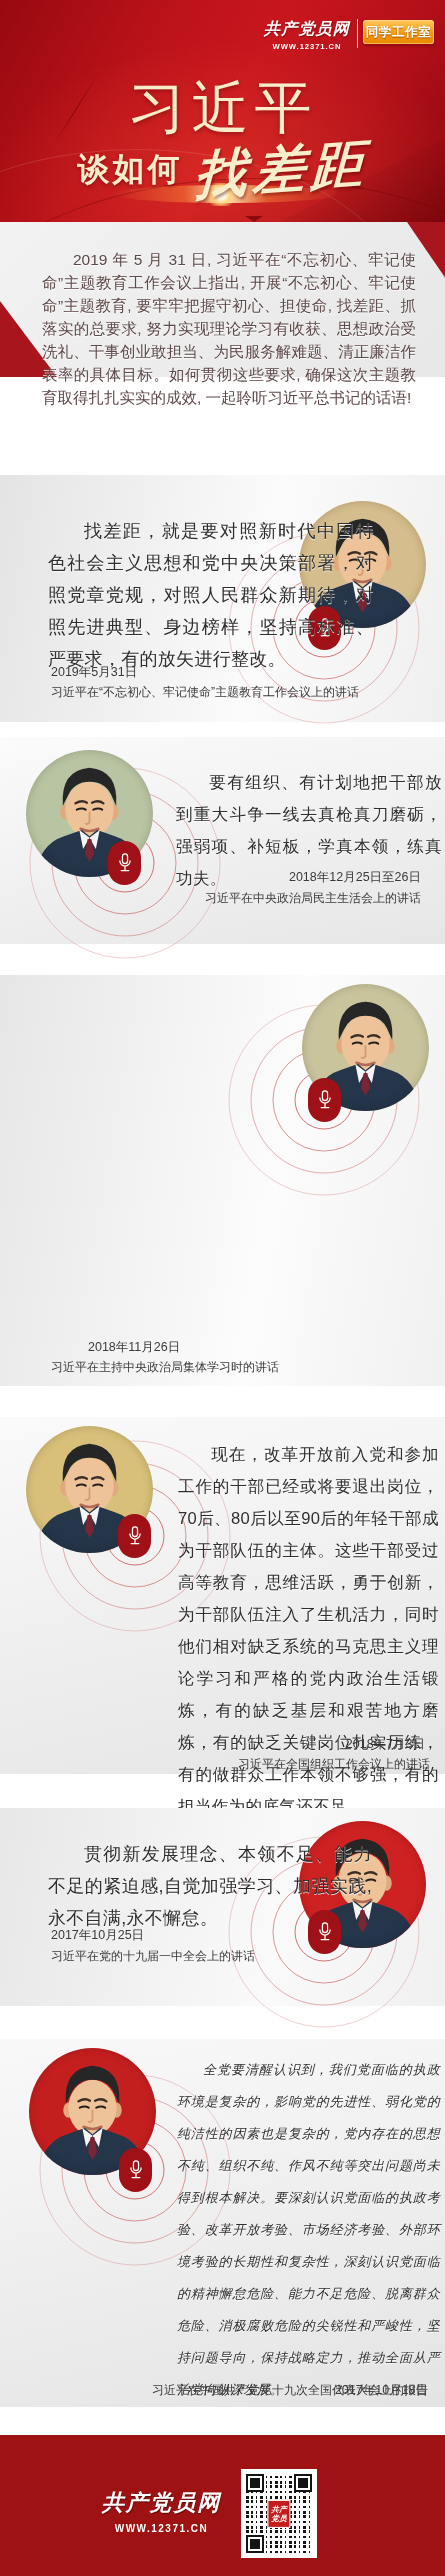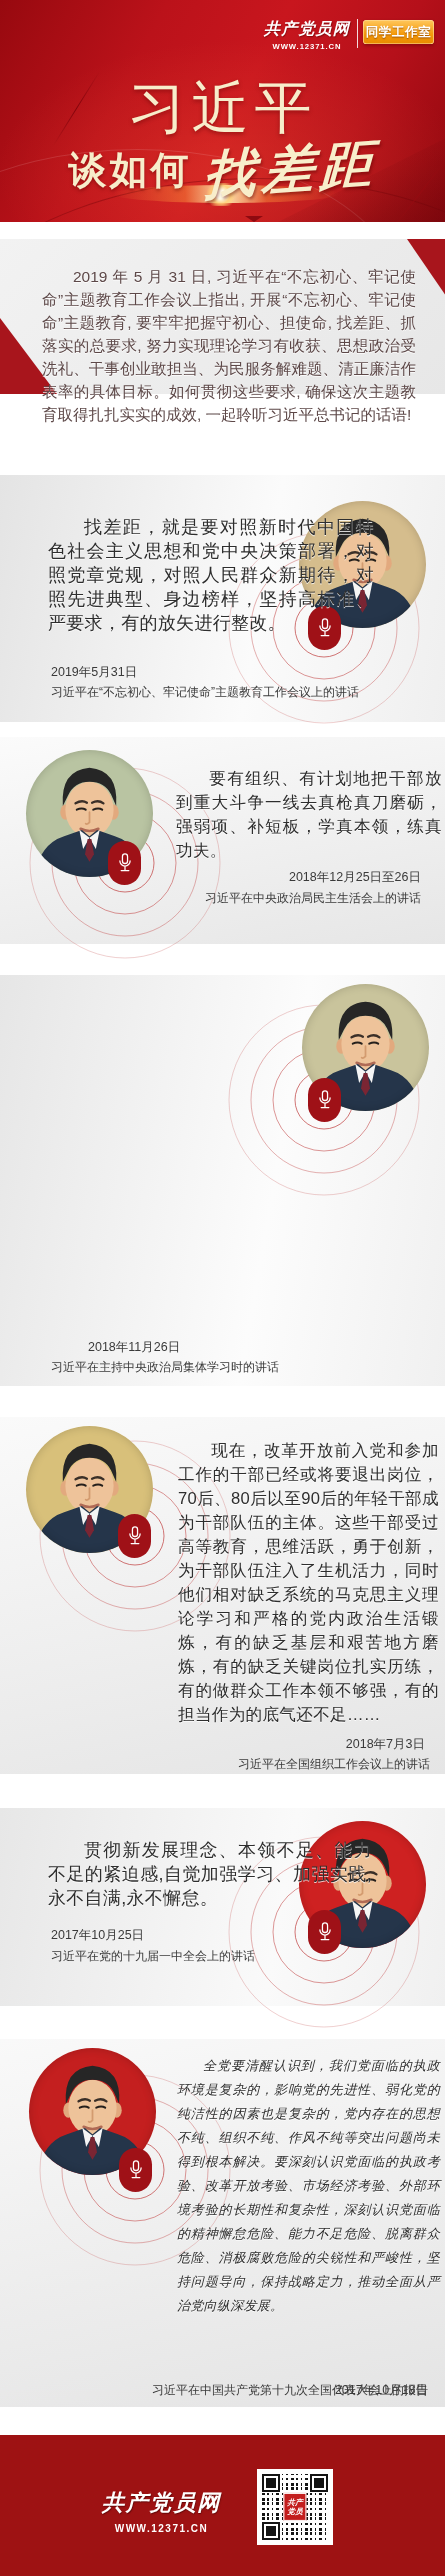--- a/index.html
+++ b/index.html
@@ -40,28 +40,28 @@
     background:linear-gradient(180deg,#ffc75d 0%,#f49a0b 58%,#e88a00 100%);
     box-shadow:inset 0 0 0 0.6px #ffe2a6,0 1.2px 3px rgba(80,0,0,.35);
     color:#fff;font-size:12.5px;font-weight:bold;line-height:24px;text-align:center;
     text-shadow:0 0.6px 1.2px rgba(140,70,0,.85);letter-spacing:0.6px;}
 
   .main-title{position:absolute;top:70px;left:0;width:100%;margin:0;text-align:center;
     font-size:57px;font-weight:normal;color:#f7edcb;letter-spacing:6px;
     text-shadow:0 1.8px 4.2px rgba(90,0,0,.45);}
   .subtitle{position:absolute;top:135px;left:0;width:100%;display:flex;justify-content:center;
     align-items:center;gap:12px;}
-  .sub-plain{font-size:38px;font-weight:bold;color:#f7edcb;letter-spacing:3px;
+  .sub-plain{font-size:32px;font-weight:bold;color:#f7edcb;letter-spacing:3px;
     text-shadow:0 1.8px 3.6px rgba(90,0,0,.45);}
   .sub-callig{display:inline-block;font-family:"Liberation Serif","DejaVu Serif",serif;
     font-style:italic;font-weight:bold;font-size:52px;color:#f8eecb;letter-spacing:6px;
     transform:rotate(-4deg) skewX(-6deg);text-shadow:1.2px 2.4px 3px rgba(90,0,0,.45);}
 
   
-  .intro-card{position:absolute;left:0;top:239px;width:446px;height:155px;
+  .intro-card{position:absolute;left:0;top:222px;width:446px;height:155px;
     background:linear-gradient(135deg,#f2f2f2 0%,#e7e7e7 100%);}
   .tri-tr{position:absolute;top:0;right:0;width:39px;height:57px;background:#a8151c;
     clip-path:polygon(0 0,100% 0,100% 100%);}
   .tri-bl{position:absolute;bottom:0;left:0;width:57px;height:76px;background:#a8151c;
     clip-path:polygon(0 0,0 100%,100% 100%);}
   .intro-text{position:absolute;top:26px;left:42px;right:30px;margin:0;
     font-size:15.5px;line-height:23px;color:#5d4848;text-align:justify;text-indent:2em;
     text-shadow:0 0.6px 0 rgba(255,255,255,.85);}
 
   
@@ -73,21 +73,21 @@
   .rings .r2{width:101px;height:101px;opacity:.6;}
   .rings .r3{width:145px;height:145px;opacity:.45;}
   .rings .r4{width:189px;height:189px;opacity:.28;}
   .photo{position:absolute;width:127px;height:127px;border-radius:50%;overflow:hidden;}
   .photo::after{content:"";position:absolute;inset:0;border-radius:50%;
     box-shadow:inset 0 0 9.5px rgba(0,0,0,.18);}
   .photo svg{position:absolute;inset:0;width:100%;height:100%;display:block;}
   .mic{position:absolute;width:33px;height:44px;background:#9f1117;border-radius:16.6px;
     display:flex;align-items:center;justify-content:center;}
   .mic svg{width:18px;height:25px;}
-  .quote-text{position:absolute;margin:0;font-size:18px;line-height:24px;color:#2e2e2e;
+  .quote-text{position:absolute;margin:0;font-size:18px;line-height:32px;color:#2e2e2e;
     text-align:justify;text-indent:2em;letter-spacing:0.3px;
     text-shadow:0 0.6px 0 rgba(255,255,255,.8);}
   .quote-date{position:absolute;font-size:12.5px;color:#3a3a3a;}
   .quote-source{position:absolute;font-size:12px;color:#3a3a3a;}
 
   
   .c1{top:475px;height:247px;background:linear-gradient(100deg,#e4e4e4 0%,#fbfbfb 58%,#efefef 100%);}
   .c1 .rings{left:324px;top:153px;}
   .c1 .photo{left:299px;top:25.6px;background:#d5bd8d;}
   .c1 .mic{left:308px;top:131px;}
@@ -135,21 +135,21 @@
   .c6 .quote-text{left:177px;top:15px;width:263px;font-size:13px;font-style:italic;}
   .c6 .quote-date{right:18px;top:323px;text-align:right;margin-top:20px;}
   .c6 .quote-source{right:18px;top:343px;text-align:right;}
 
   
   .footer{position:absolute;left:0;top:2435px;width:446px;height:141px;background:#9e1213;}
   .f-logo{position:absolute;left:102px;top:53px;width:119px;text-align:center;color:#ffffff;}
   .f-name{font-family:"Liberation Serif","DejaVu Serif",serif;font-style:italic;font-weight:bold;
     font-size:22px;letter-spacing:1.8px;text-shadow:0.6px 0.6px 1.2px rgba(60,0,0,.6);}
   .f-url{font-size:10px;font-weight:bold;letter-spacing:1.5px;margin-top:4.8px;}
-  .qr{position:absolute;left:241px;top:34px;width:76px;height:76px;background:#ffffff;margin-left:16px;}
+  .qr{position:absolute;left:241px;top:34px;width:76px;height:89px;background:#ffffff;}
   .qr-pattern{position:absolute;inset:4.8px;
     background:
       repeating-linear-gradient(90deg,#141414 0 3px,#ffffff 3px 5.3px,#141414 5.3px 7.1px,#ffffff 7.1px 10px,#141414 10px 11.3px,#ffffff 11.3px 14.3px),
       repeating-linear-gradient(0deg,#141414 0 2.4px,#ffffff 2.4px 5.3px,#141414 5.3px 7.7px,#ffffff 7.7px 9.5px,#141414 9.5px 12.5px,#ffffff 12.5px 15px);
     background-blend-mode:lighten;}
   .finder{position:absolute;width:14.3px;height:14.3px;border:2.4px solid #141414;background:#fff;}
   .finder::after{content:"";position:absolute;inset:2.4px;background:#141414;}
   .f-tl{left:4.8px;top:4.8px;} .f-tr{right:4.8px;top:4.8px;} .f-bl{left:4.8px;bottom:4.8px;}
   .qr-emblem{position:absolute;left:50%;top:50%;transform:translate(-50%,-50%);
     width:20px;height:25px;background:#c31d1d;border:1.2px solid #ffffff;

